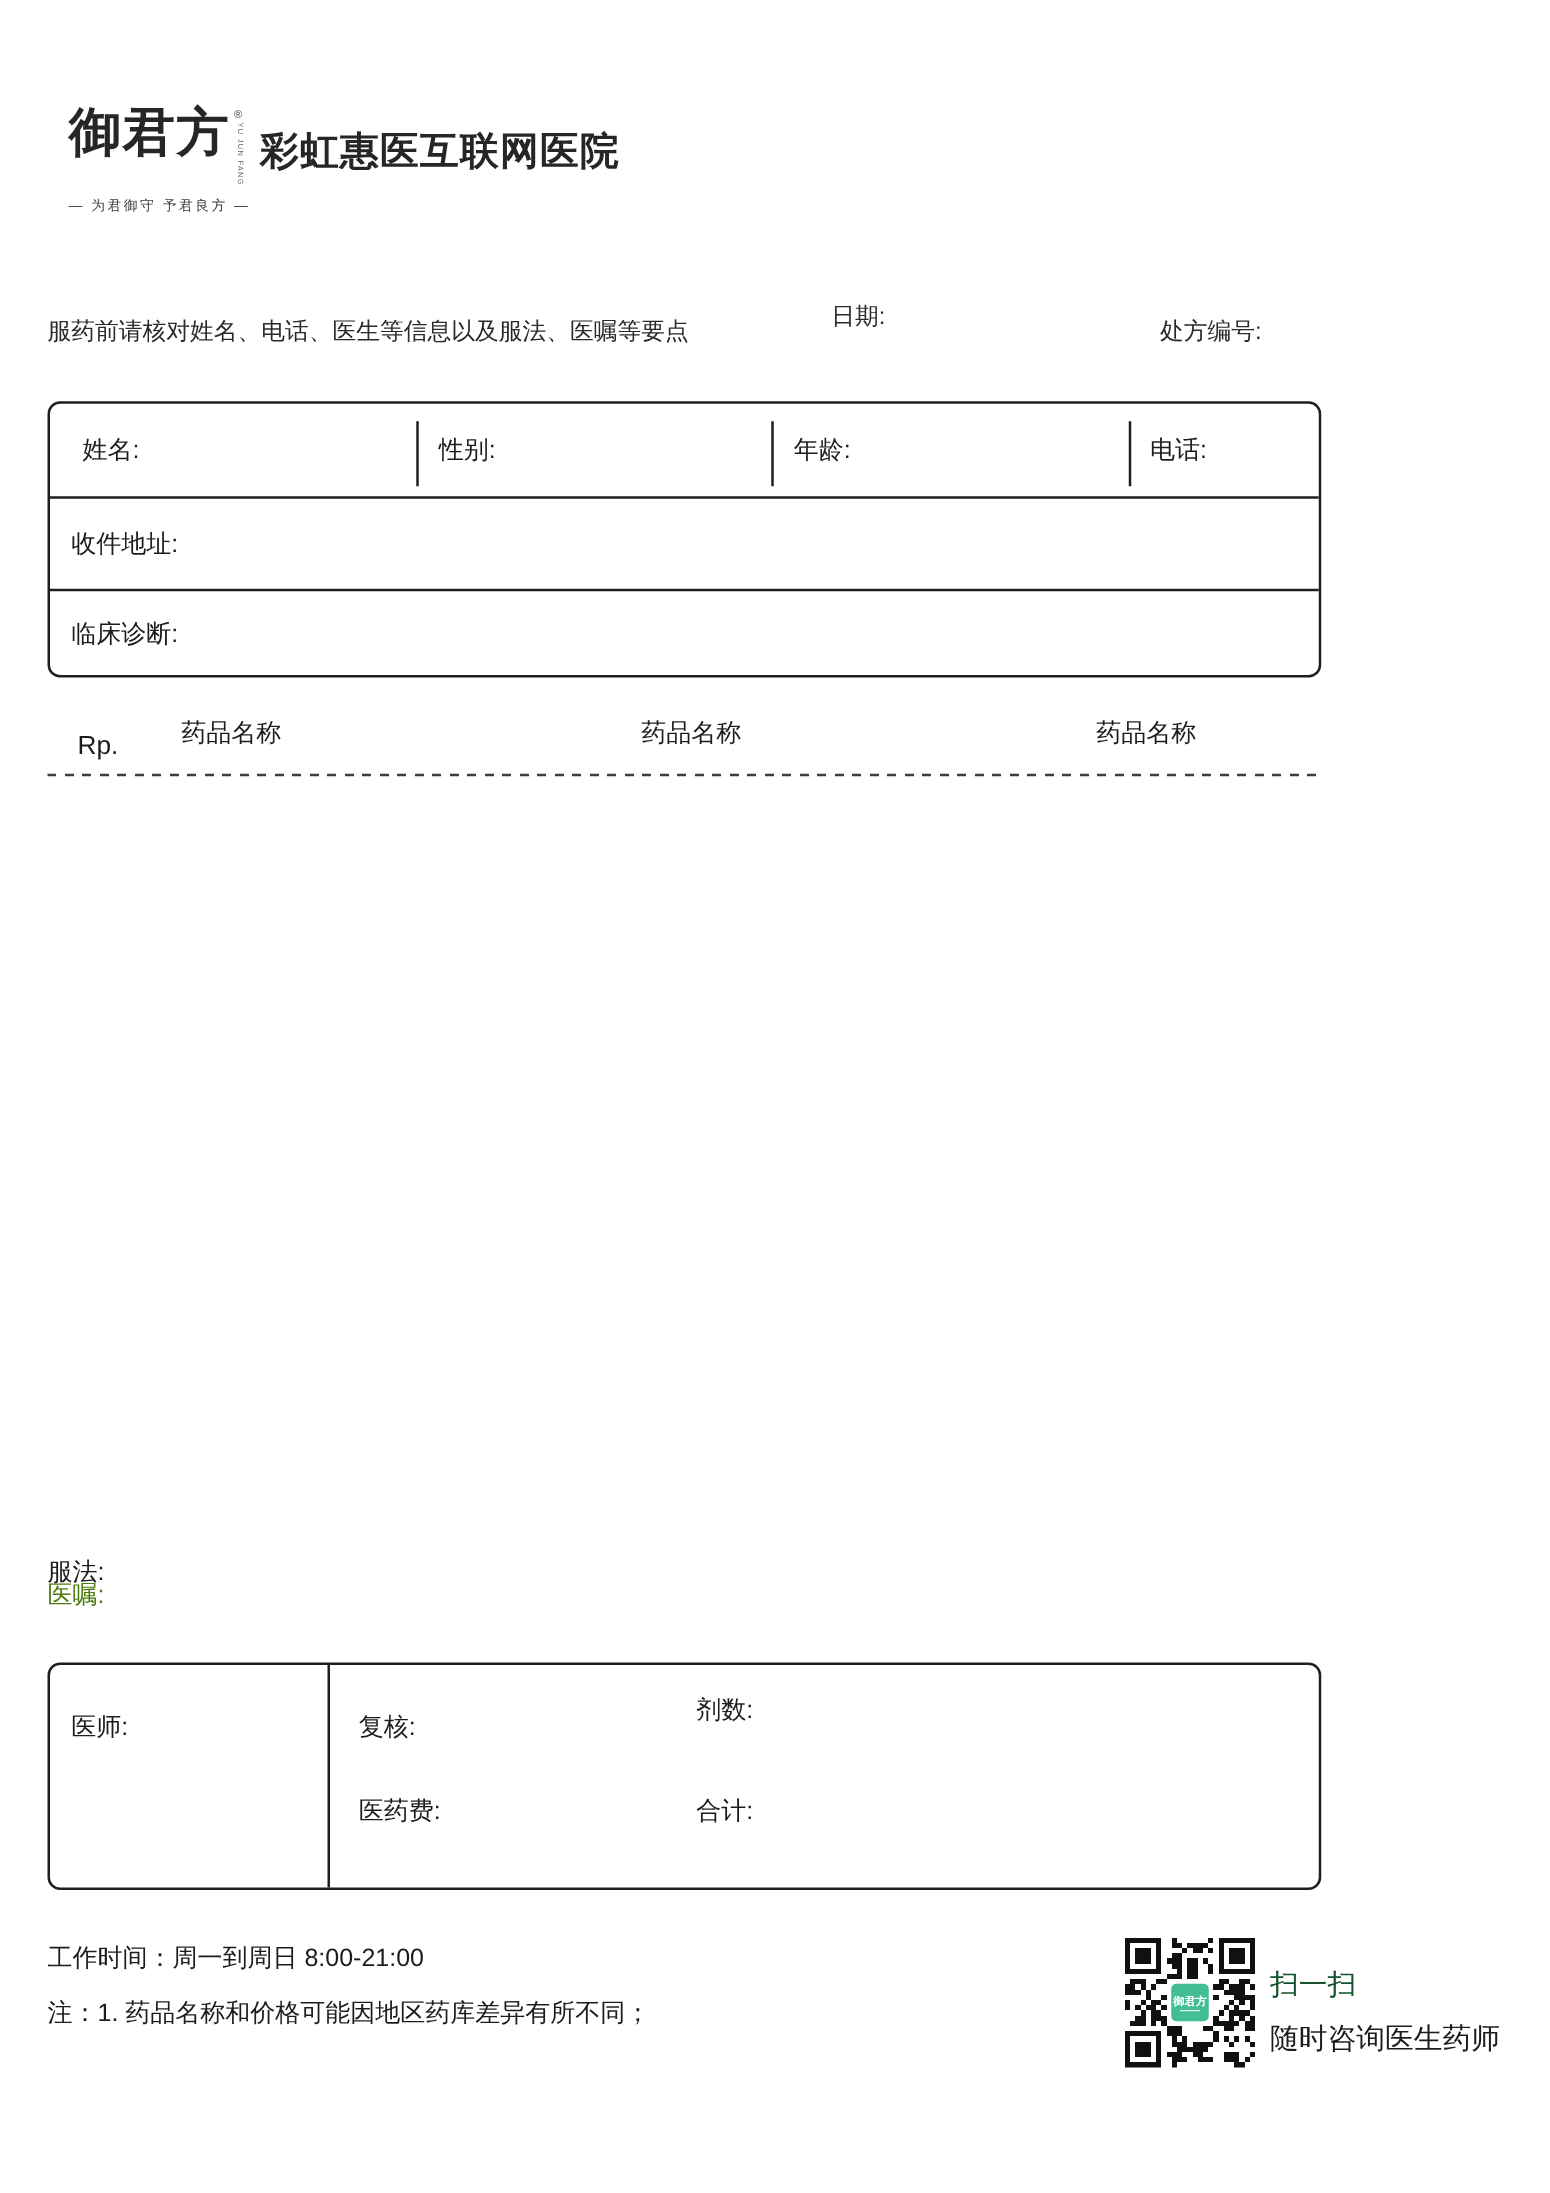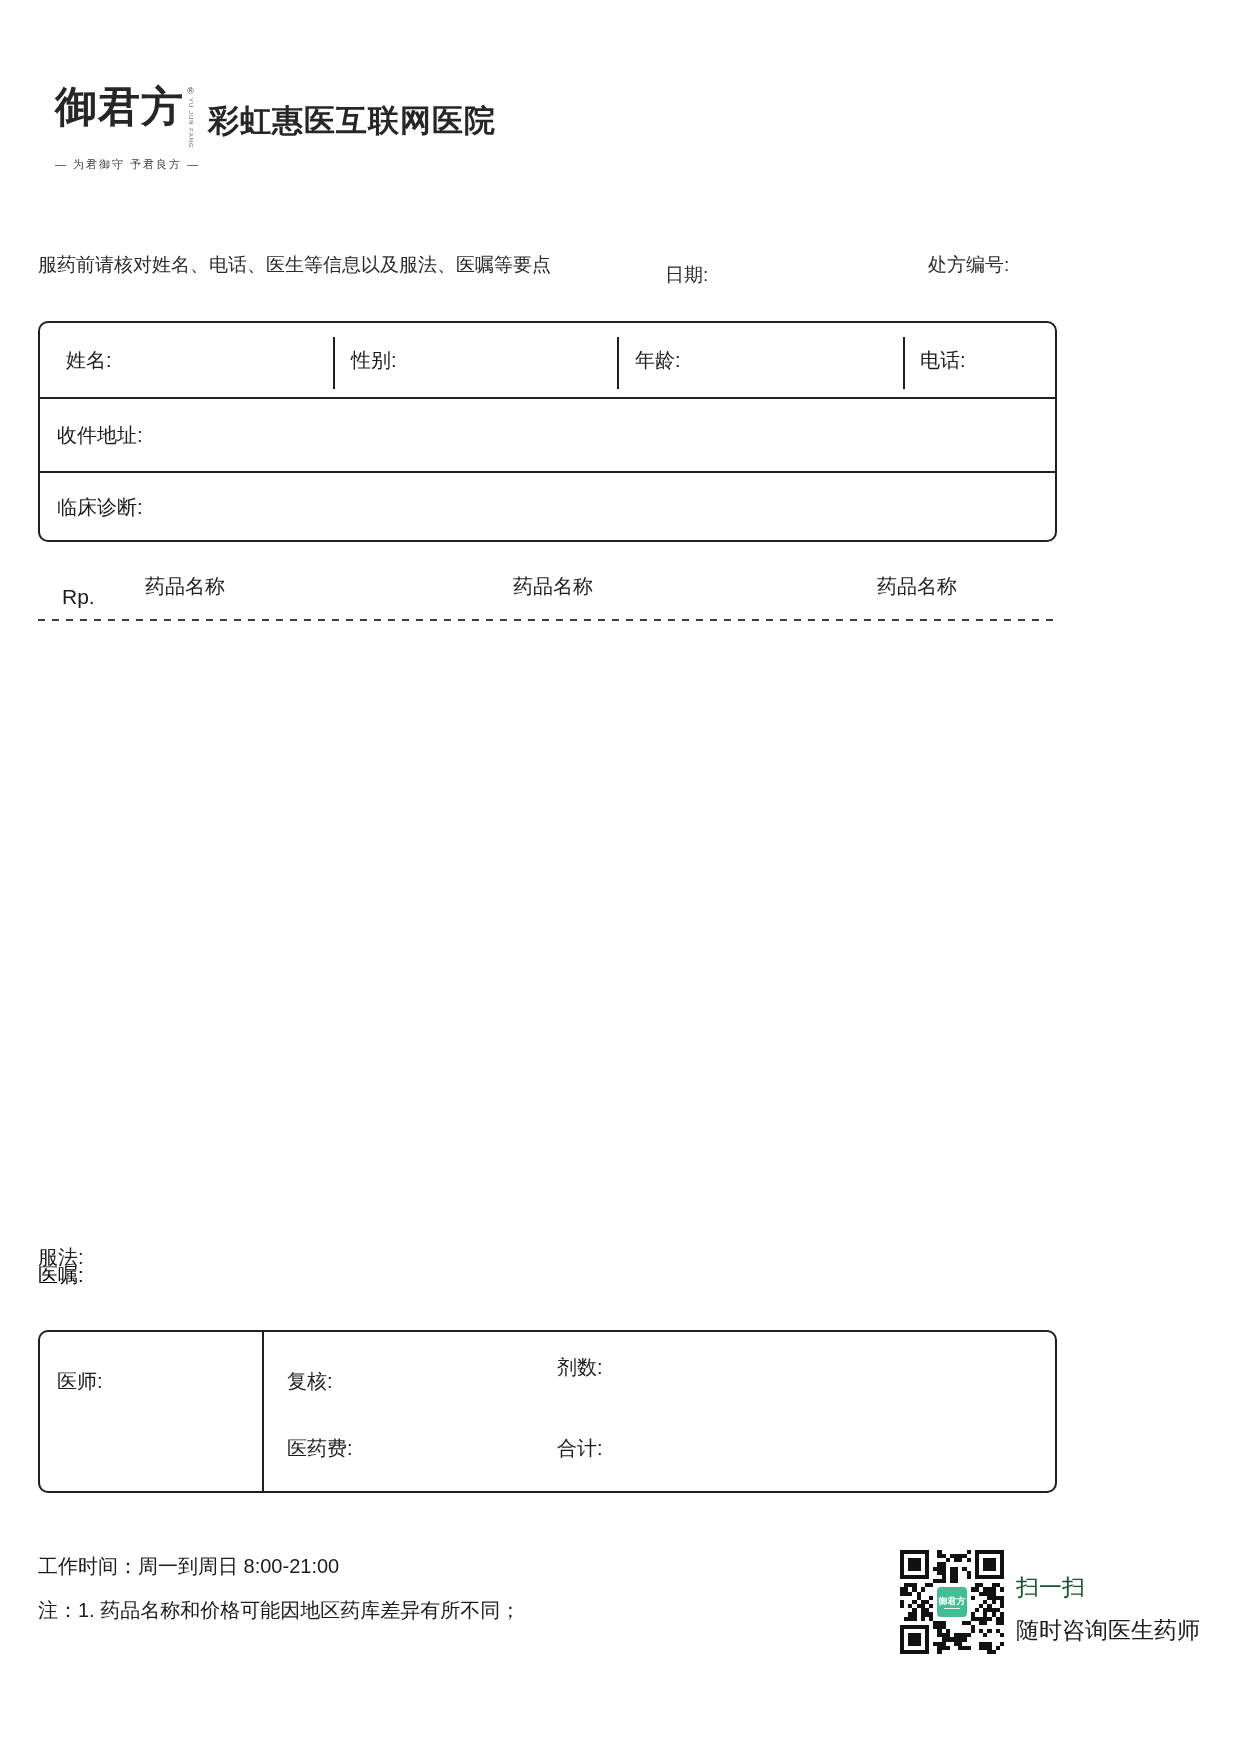--- a/index.html
+++ b/index.html
@@ -15,21 +15,21 @@
   .logo-side{display:flex;flex-direction:column;align-items:center;margin-left:3px;margin-top:2px;}
   .logo-reg{font-size:9px;color:#444;line-height:10px;}
   .logo-vert{writing-mode:vertical-rl;font-size:6px;letter-spacing:1px;color:#666;
              margin-top:2px;line-height:7px;}
   .logo-tagline{margin-top:8px;font-size:11px;letter-spacing:2px;color:#3c3c3c;white-space:nowrap;}
   .hospital-name{position:absolute;left:208px;top:100px;font-size:31px;font-weight:900;
                  letter-spacing:1px;color:#262626;white-space:nowrap;}
 
   
   .notice-text{position:absolute;left:38px;top:252px;font-size:19px;color:#2a2a2a;white-space:nowrap;}
-  .date-label{position:absolute;left:665px;top:262px;font-size:19px;color:#2a2a2a;}
+  .date-label{position:absolute;left:665px;top:240px;font-size:19px;color:#2a2a2a;}
   .rx-label{position:absolute;left:928px;top:252px;font-size:19px;color:#2a2a2a;}
 
   
   .pbox{position:absolute;left:38px;top:321px;width:1019px;border:2px solid #1f1f1f;
         border-radius:10px;box-sizing:border-box;background:#fff;}
   .prow{position:relative;}
   .prow1{height:74px;border-bottom:2px solid #1f1f1f;}
   .prow2{height:72px;border-bottom:2px solid #1f1f1f;padding-left:32px;}
   .prow3{height:67px;border-radius:27px;}
   .plabel{position:absolute;top:50%;transform:translateY(-50%);font-size:20px;color:#1c1c1c;white-space:nowrap;}
@@ -38,24 +38,24 @@
   
   .rp-row{position:absolute;left:38px;top:573px;width:1019px;height:28px;}
   .rp-label{position:absolute;left:24px;top:0;font-size:21px;color:#1c1c1c;margin-top:12px;}
   .med-col{position:absolute;top:0;font-size:20px;color:#1c1c1c;}
   .med-col.c1{left:107px;} .med-col.c2{left:475px;} .med-col.c3{left:839px;}
   .dashed-sep{position:absolute;left:38px;top:619px;width:1019px;height:2px;
               background:repeating-linear-gradient(90deg,#3d3d3d 0 7px,transparent 7px 14px);}
 
   
   .usage-label{position:absolute;left:38px;top:1210px;font-size:20px;color:#1c1c1c;margin-top:34px;}
-  .advice-label{position:absolute;left:38px;top:1262px;font-size:20px;color:#000000;}
-
-  
-  .sbox{position:absolute;left:38px;top:1330px;width:1019px;height:163px;border:2px solid #1f1f1f;
+  .advice-label{position:absolute;left:38px;top:1262px;font-size:20px;color:#4d7c0f;}
+
+  
+  .sbox{position:absolute;left:38px;top:1330px;width:1019px;height:182px;border:2px solid #1f1f1f;
         border-radius:10px;box-sizing:border-box;background:#fff;}
   .sbox .cell-div{position:absolute;left:222px;top:0;bottom:0;width:2px;background:#1f1f1f;}
   .slabel{position:absolute;font-size:20px;color:#1c1c1c;white-space:nowrap;}
   .doctor-l{left:17px;top:36px;}
   .review-l{left:247px;top:36px;}
   .dose-l{left:517px;top:22px;}
   .fee-l{left:247px;top:103px;}
   .total-l{left:517px;top:103px;}
 
   

